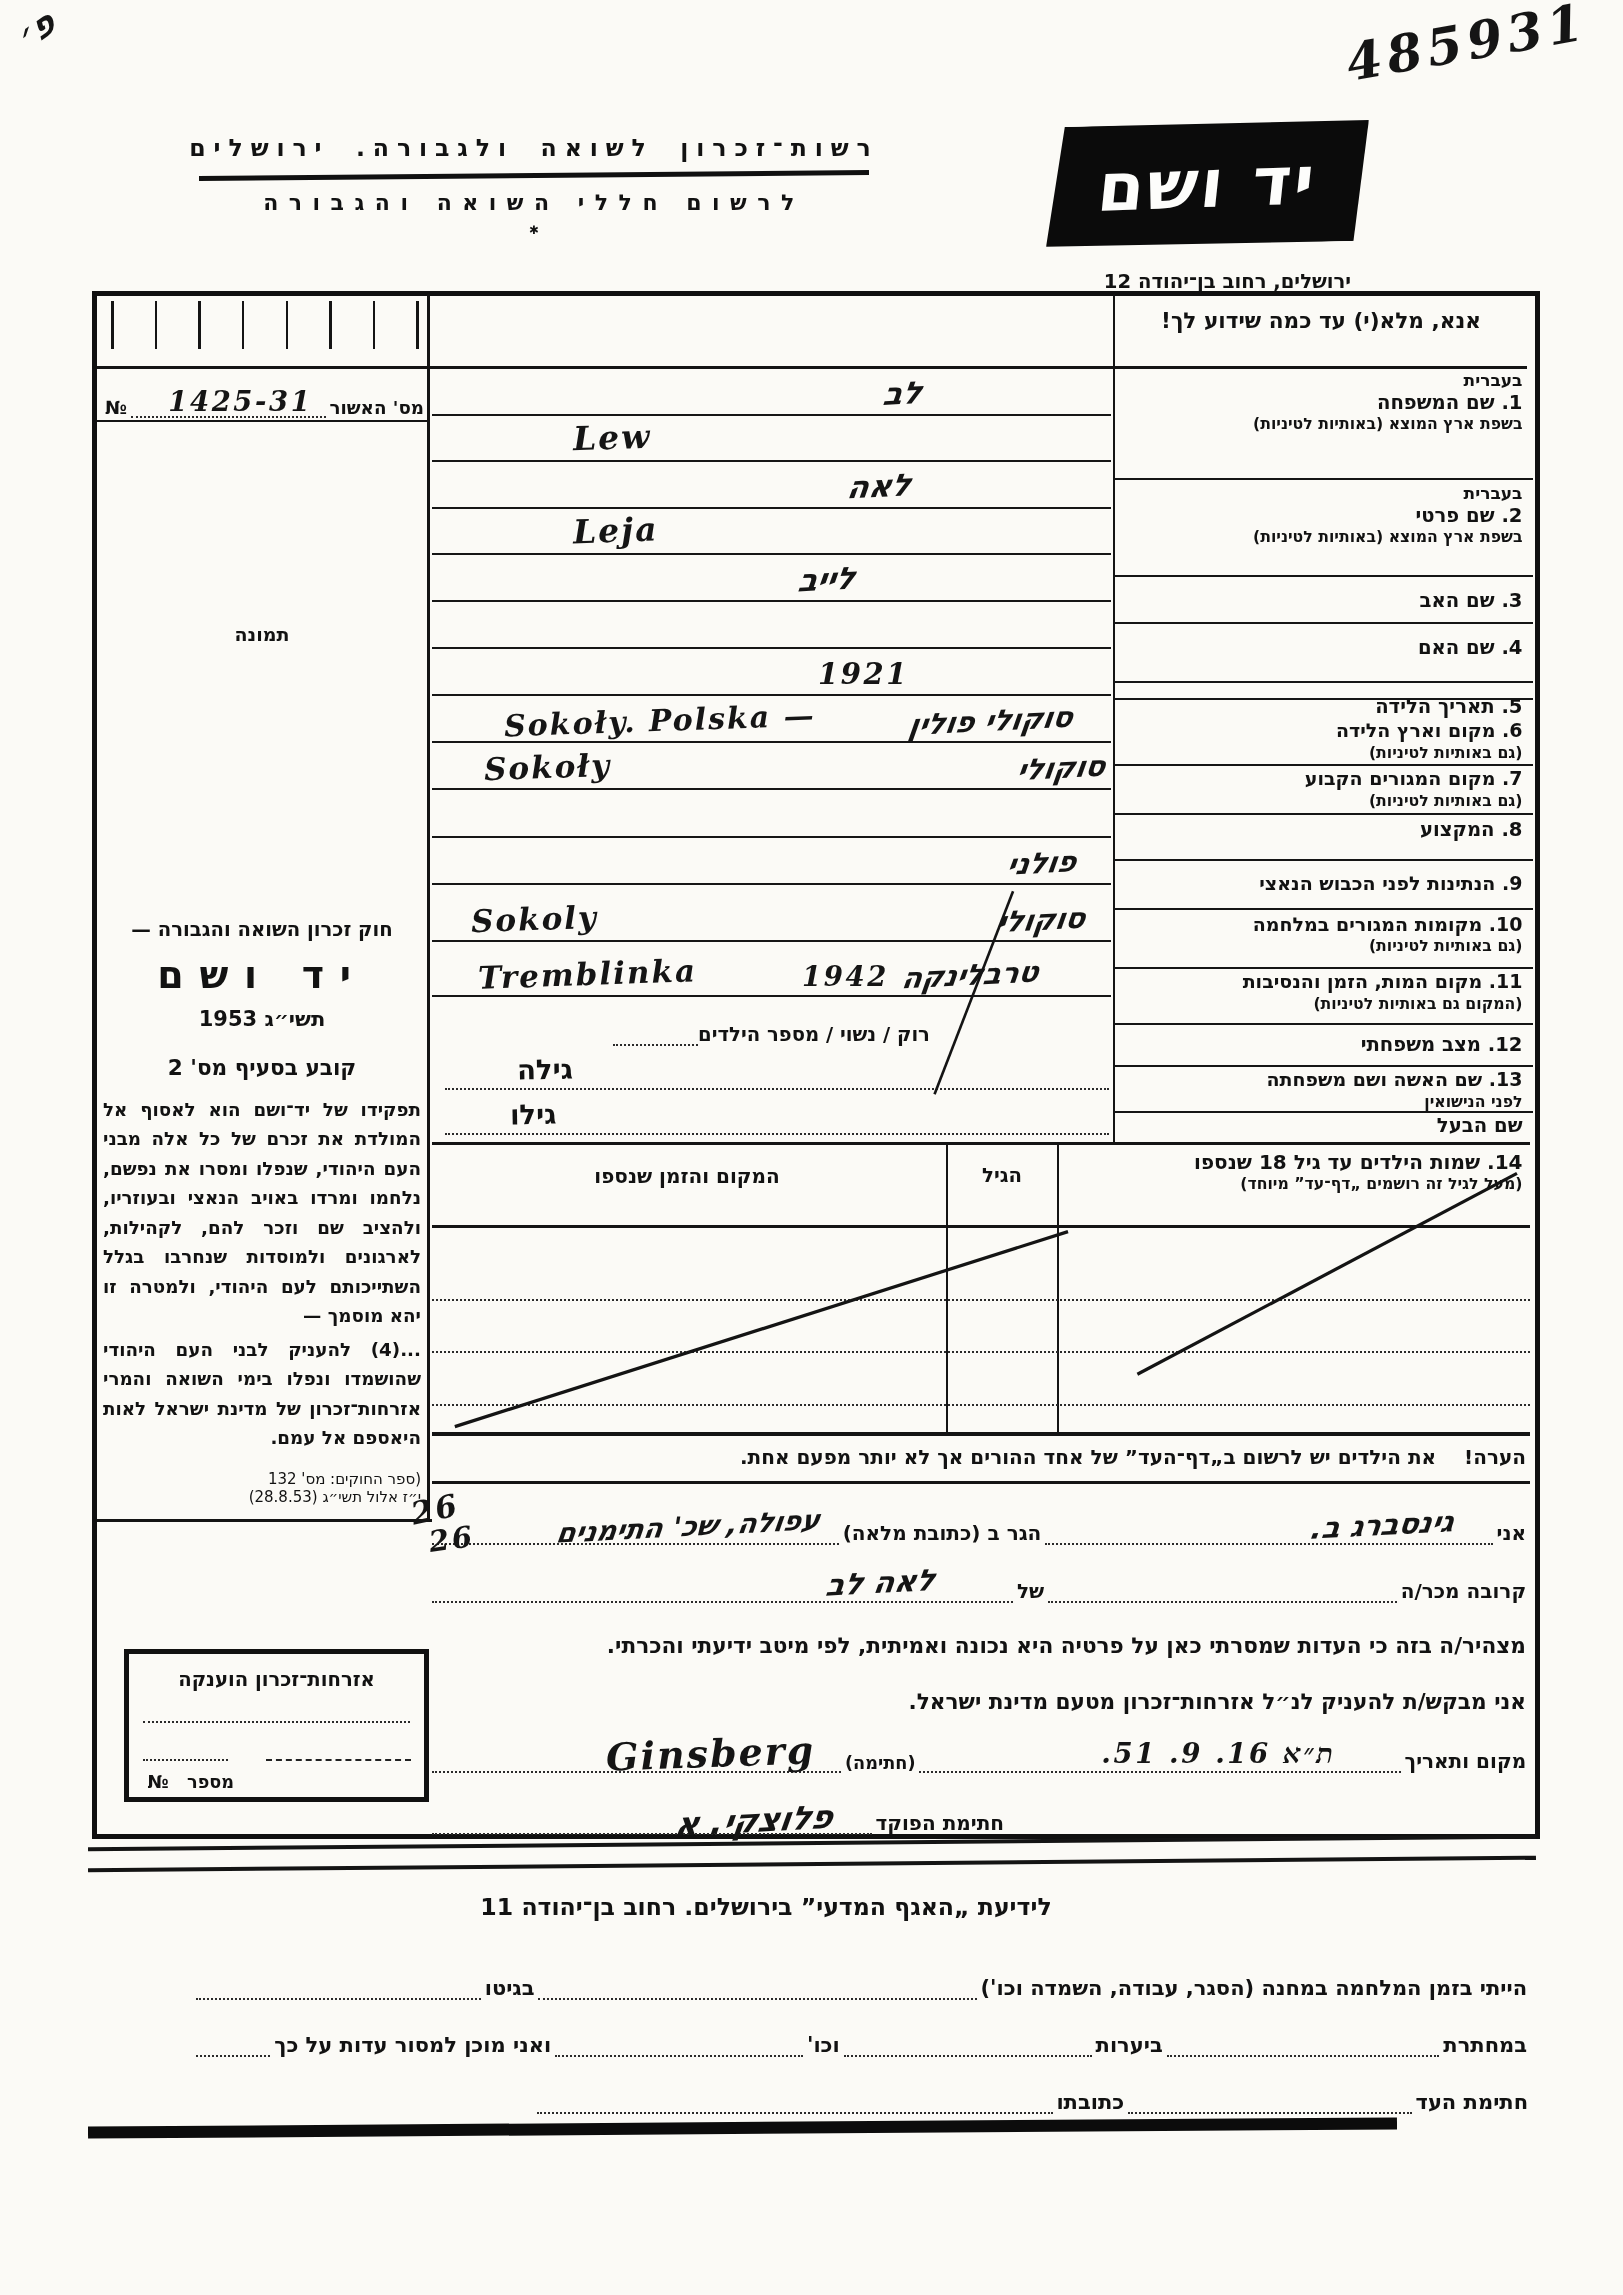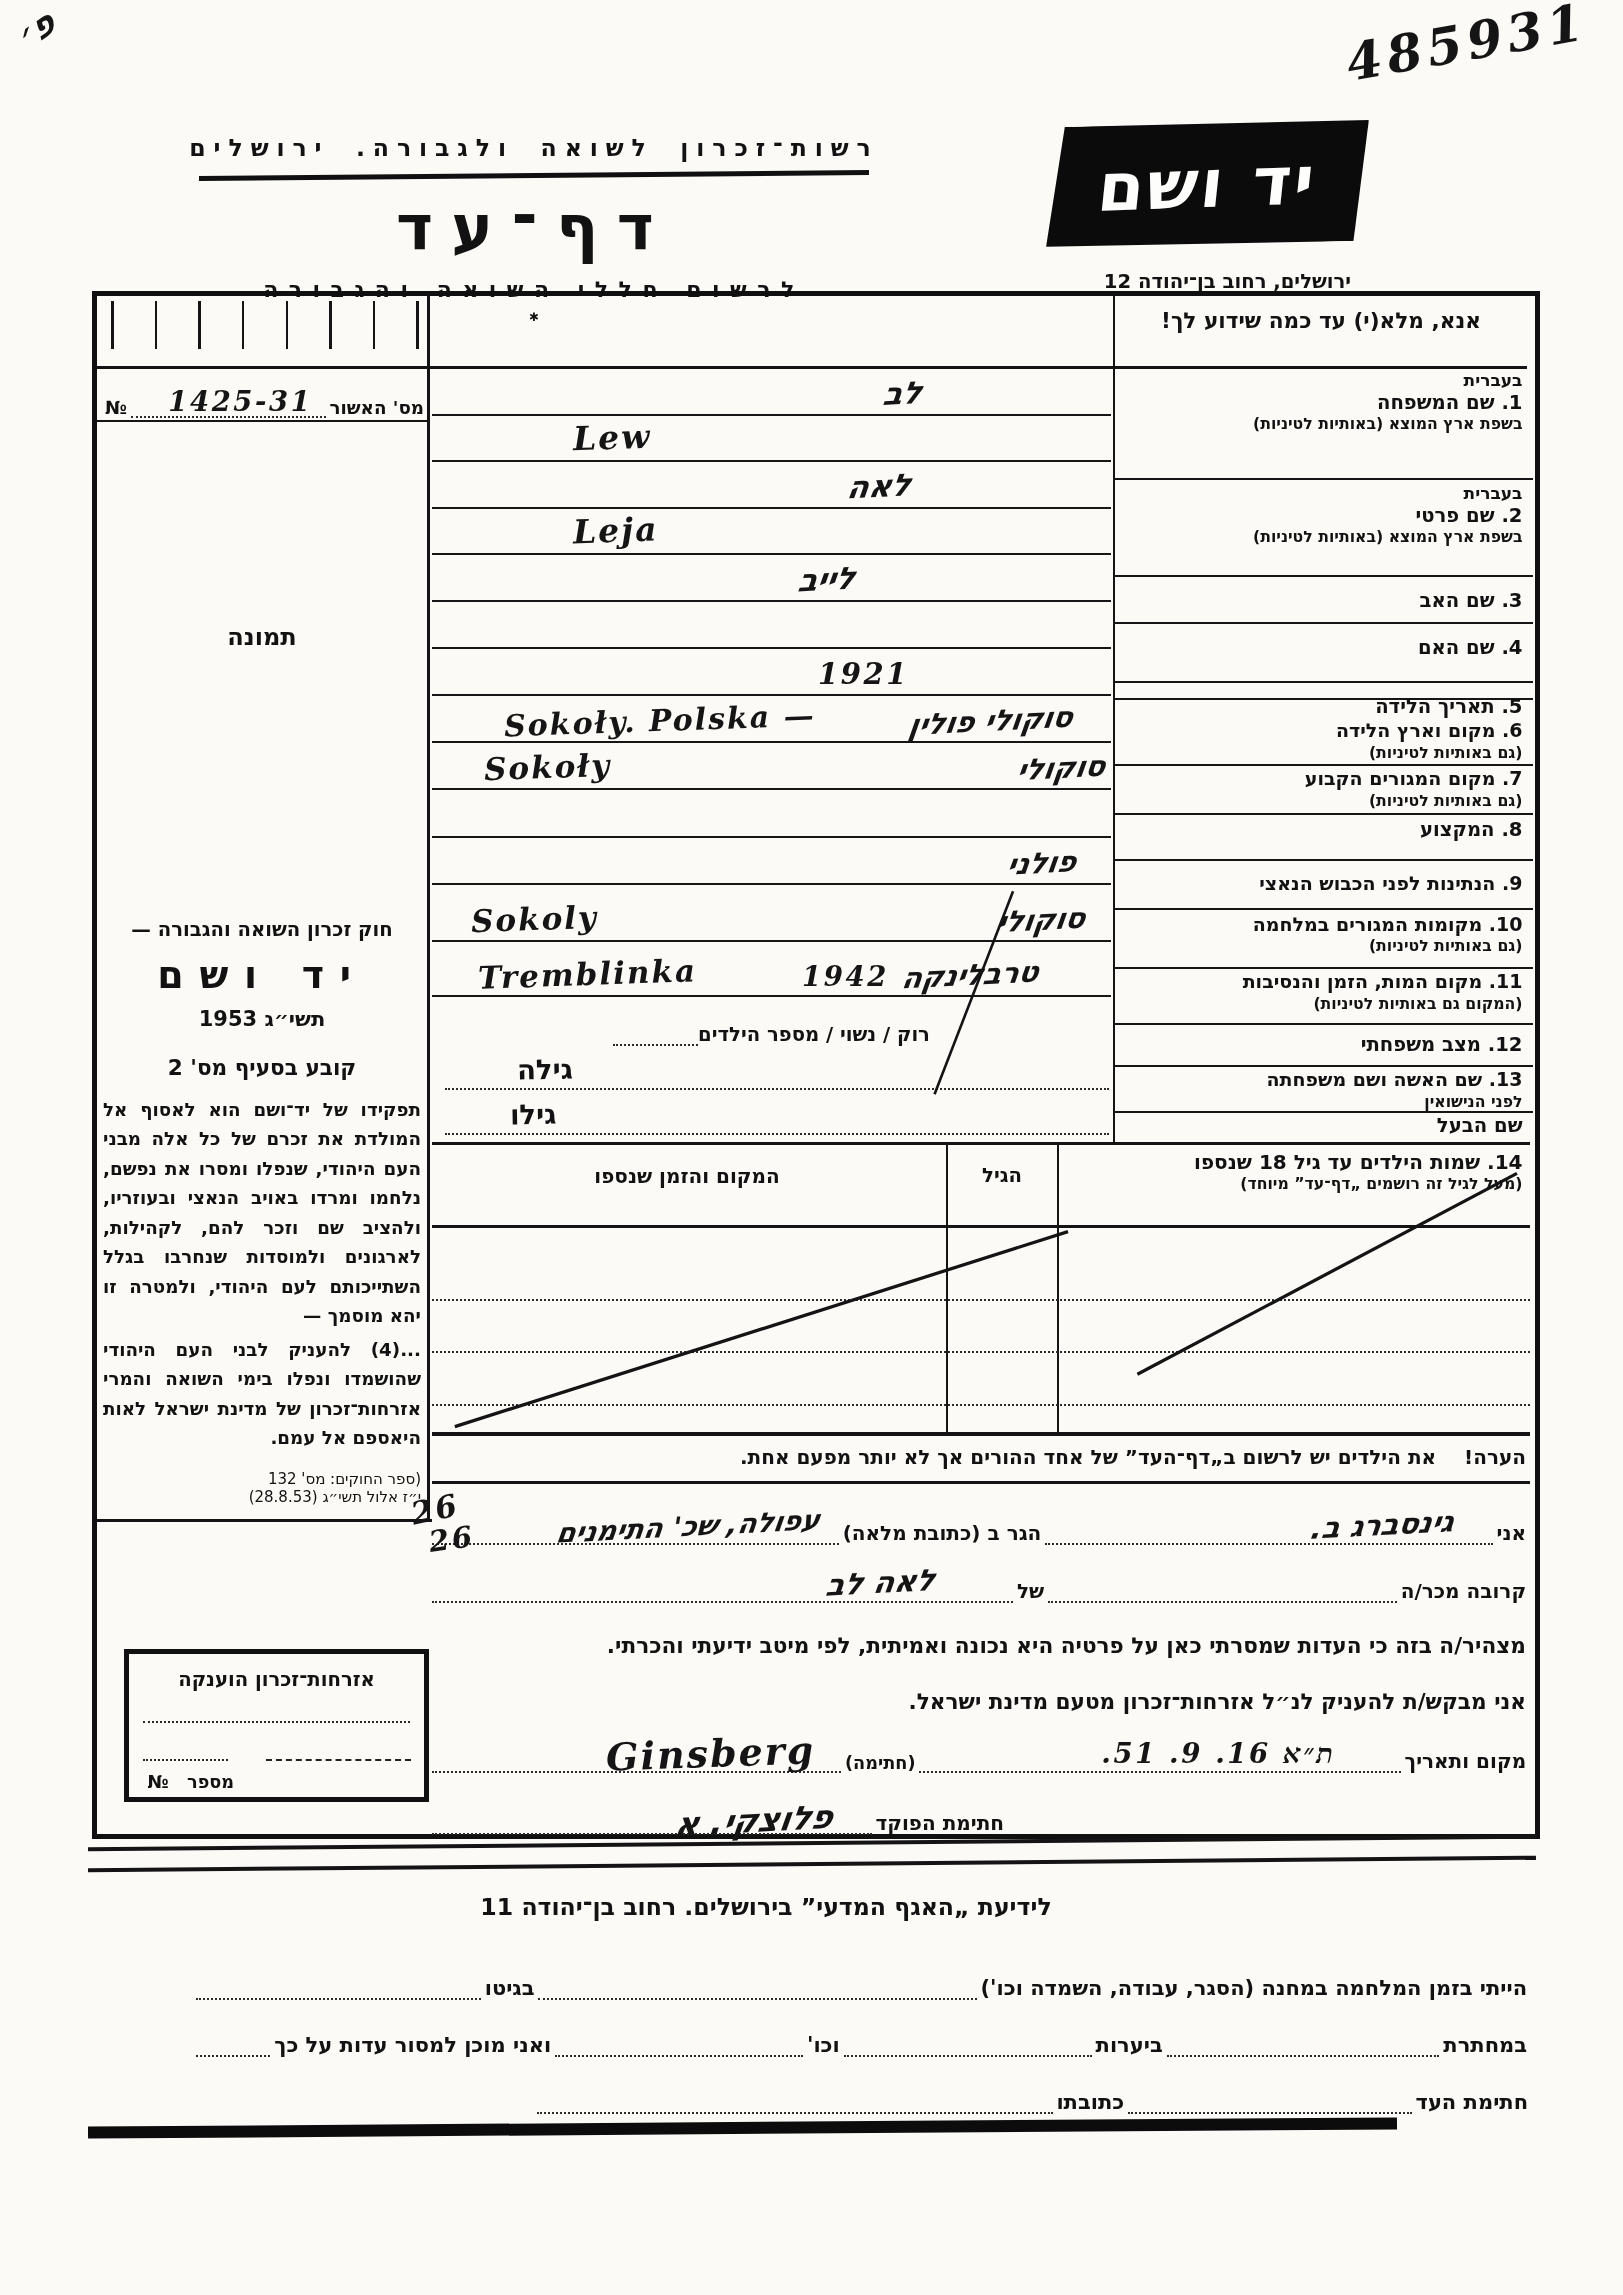--- a/index.html
+++ b/index.html
@@ -42,21 +42,20 @@
 <body>
 
 <div class="page">
 
   <div class="abs hwh" style="left:18.3px;top:9.2px;font-size:34px;transform:rotate(-35deg) skewX(-10deg);">פ׳</div>
   <div class="abs hwd" style="left:1345px;top:11.8px;font-size:51px;transform:rotate(-10deg);letter-spacing:5.2px;">485931</div>
 
   <div class="abs rtl ctr" style="left:182px;top:134px;width:704px;">
     <div class="b" style="font-size:23.6px;letter-spacing:7.9px;word-spacing:10.5px;">רשות־זכרון לשואה ולגבורה. ירושלים</div>
     <div style="height:4.6px;background:#101010;margin:10.5px 17px 0 17px;transform:rotate(-0.5deg);"></div>
-    <div class="b" style="font-size:63px;letter-spacing:18.3px;margin-top:14.4px;">דף־עד</div>
     <div class="b" style="font-size:22px;letter-spacing:10.5px;margin-top:13px;">לרשום חללי השואה והגבורה</div>
     <div style="font-size:11.8px;margin-top:7.9px;">✱</div>
   </div>
 
   <div class="abs" style="left:1044px;top:122px;width:383px;">
     <div style="width:327px;height:124px;margin-right:26px;background:#0b0b0b;display:flex;align-items:center;justify-content:center;
                 clip-path:polygon(7% 0%,100% 3%,94% 100%,0% 96%);transform:rotate(-2deg);">
       <span class="b" style="color:#fdfdfb;font-size:67px;letter-spacing:2.6px;transform:skewX(-8deg);">יד ושם</span>
     </div>
     <div class="b rtl ctr" style="width:367px;font-size:19.6px;margin-top:23.6px;">ירושלים, רחוב בן־יהודה 12</div>
@@ -82,21 +81,21 @@
       <div></div>
   </div>
   <div class="abs declrow" style="left:101px;top:372px;width:327px;height:46px;">
     <span class="lbl" style="font-size:18.3px;">מס' האשור</span>
     <span class="blank">
       <span class="hwin hwd" style="font-size:27.5px;right:13px;bottom:-1.3px;">1425-31</span>
     </span>
     <span class="lbl" style="font-size:18.3px;">№</span>
   </div>
 
-  <div class="abs ctr b" style="left:190px;top:623px;width:144px;font-size:24px;">תמונה</div>
+  <div class="abs ctr b" style="left:190px;top:623px;width:144px;font-size:19px;">תמונה</div>
 
   <div class="abs rtl" style="left:103px;top:918px;width:318px;">
     <div class="b ctr" style="font-size:19.6px;">חוק זכרון השואה והגבורה —</div>
     <div class="b ctr" style="font-size:38px;letter-spacing:15.7px;margin-top:11.8px;">יד ושם</div>
     <div class="b ctr" style="font-size:21px;margin-top:10.5px;">תשי״ג 1953</div>
     <div class="b ctr" style="font-size:21.6px;margin-top:24px;">קובע בסעיף מס' 2</div>
     <div class="b" style="font-size:18.3px;line-height:29.5px;margin-top:14.4px;text-align:justify;">תפקידו של יד־ושם הוא לאסוף אל המולדת את זכרם של כל אלה מבני העם היהודי, שנפלו ומסרו את נפשם, נלחמו ומרדו באויב הנאצי ובעוזריו, ולהציב שם וזכר להם, לקהילות, לארגונים ולמוסדות שנחרבו בגלל השתייכותם לעם היהודי, ולמטרה זו יהא מוסמך —</div>
     <div class="b" style="font-size:18.3px;line-height:29.5px;margin-top:3.9px;text-align:justify;">...(4) להעניק לבני העם היהודי שהושמדו ונפלו בימי השואה והמרי אזרחות־זכרון של מדינת ישראל לאות היאספם אל עמם.</div>
     <div style="font-size:15px;margin-top:17px;">(ספר החוקים: מס' 132</div>
     <div style="font-size:15px;">י״ז אלול תשי״ג (28.8.53)</div>

